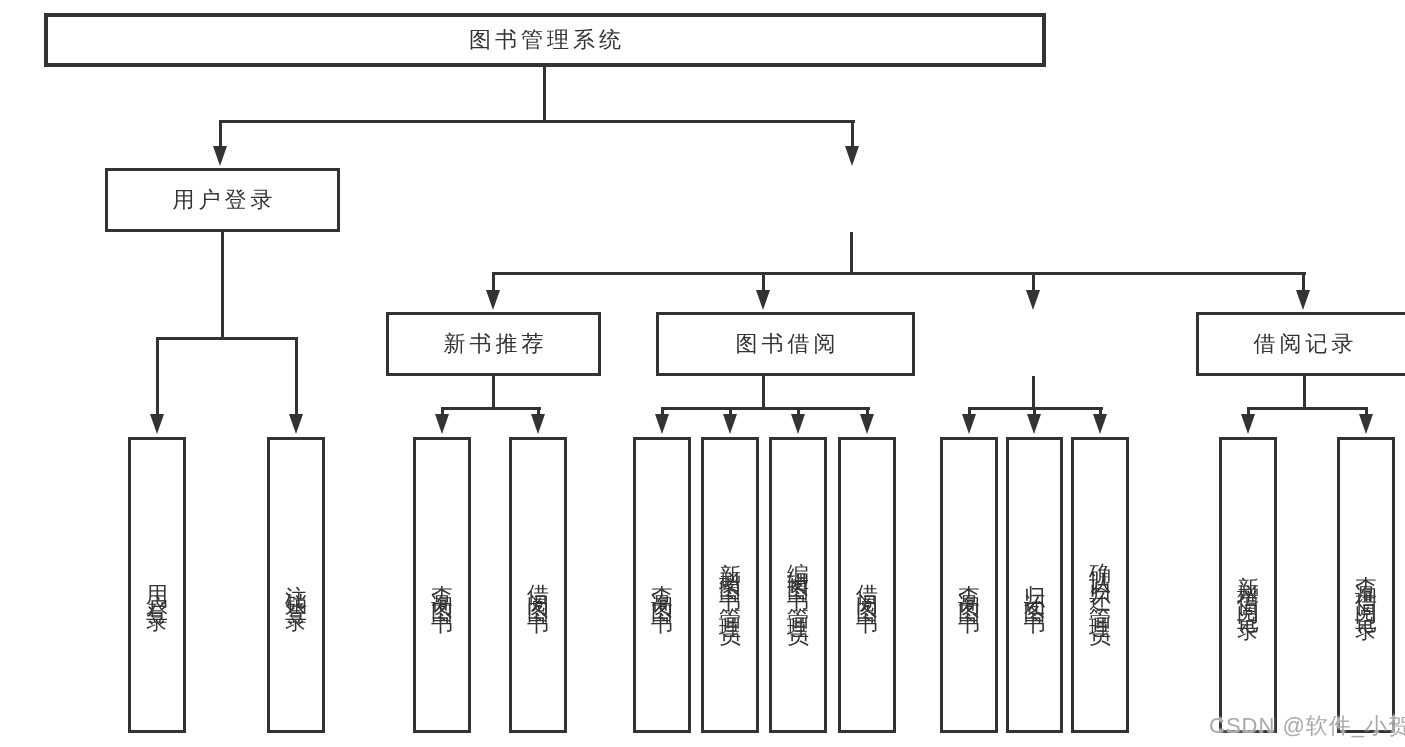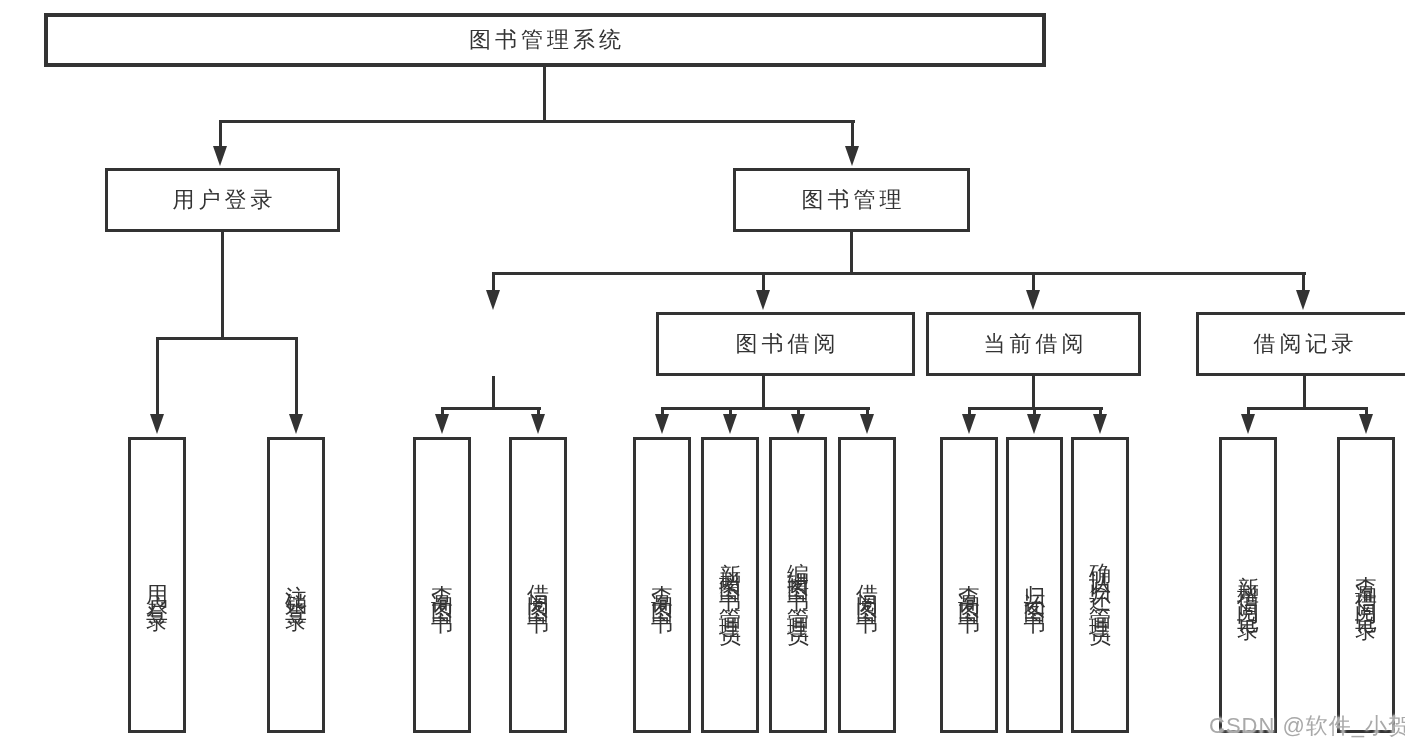--- a/index.html
+++ b/index.html
@@ -79,48 +79,45 @@
 
   <div class="vline" style="left:520px;top:67px;height:53px"></div>
   <div class="hline" style="left:196px;top:120px;width:636px"></div>
   <div class="vline" style="left:196px;top:120px;height:28px"></div>
   <div class="arrow" style="left:190px;top:146px"></div>
   <div class="vline" style="left:828px;top:120px;height:28px"></div>
   <div class="arrow" style="left:822px;top:146px"></div>
 
   <div class="box" style="left:82px;top:168px;width:235px;height:64px">
     <span class="lbl">用户登录</span>
-  </div>
-  <div class="box" style="left:710px;top:168px;width:237px;height:64px">
-    <span class="lbl">图书管理</span>
   </div>
 
   <div class="vline" style="left:198px;top:232px;height:106px"></div>
   <div class="hline" style="left:133px;top:337px;width:142px"></div>
   <div class="vline" style="left:133px;top:337px;height:79px"></div>
   <div class="arrow" style="left:127px;top:414px"></div>
   <div class="vline" style="left:272px;top:337px;height:79px"></div>
   <div class="arrow" style="left:266px;top:414px"></div>
 
   <div class="vline" style="left:827px;top:232px;height:43px"></div>
   <div class="hline" style="left:469px;top:272px;width:814px"></div>
   <div class="vline" style="left:469px;top:272px;height:20px"></div>
   <div class="arrow" style="left:463px;top:290px"></div>
   <div class="vline" style="left:739px;top:272px;height:20px"></div>
   <div class="arrow" style="left:733px;top:290px"></div>
   <div class="vline" style="left:1009px;top:272px;height:20px"></div>
   <div class="arrow" style="left:1003px;top:290px"></div>
   <div class="vline" style="left:1279px;top:272px;height:20px"></div>
   <div class="arrow" style="left:1273px;top:290px"></div>
 
+  <div class="box" style="left:363px;top:312px;width:215px;height:64px">
+    <span class="lbl">新书推荐</span>
+  </div>
   <div class="box" style="left:633px;top:312px;width:259px;height:64px">
     <span class="lbl">图书借阅</span>
-  </div>
-  <div class="box" style="left:903px;top:312px;width:215px;height:64px">
-    <span class="lbl">当前借阅</span>
   </div>
   <div class="box" style="left:1173px;top:312px;width:215px;height:64px">
     <span class="lbl">借阅记录</span>
   </div>
 
   <div class="vline" style="left:469px;top:376px;height:33px"></div>
   <div class="hline" style="left:418px;top:407px;width:100px"></div>
   <div class="vline" style="left:418px;top:407px;height:9px"></div>
   <div class="arrow" style="left:412px;top:414px"></div>
   <div class="vline" style="left:514px;top:407px;height:9px"></div>

